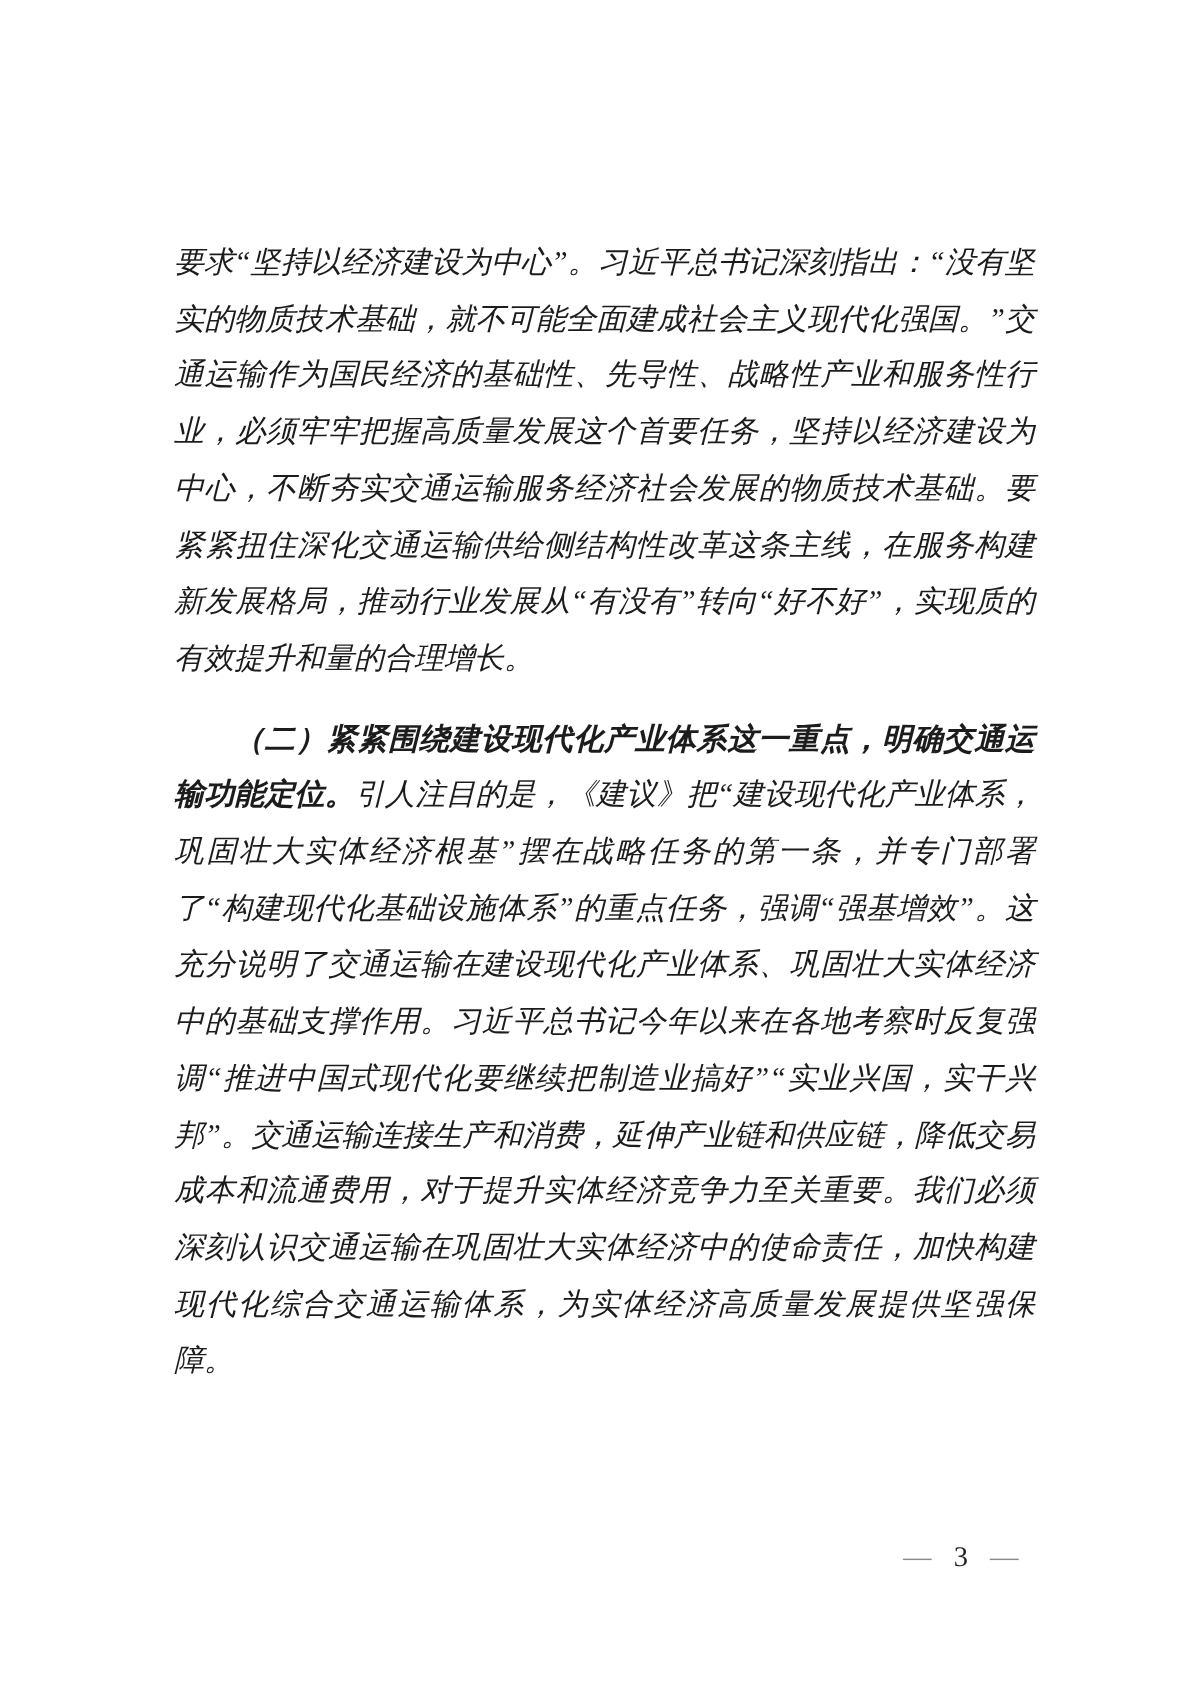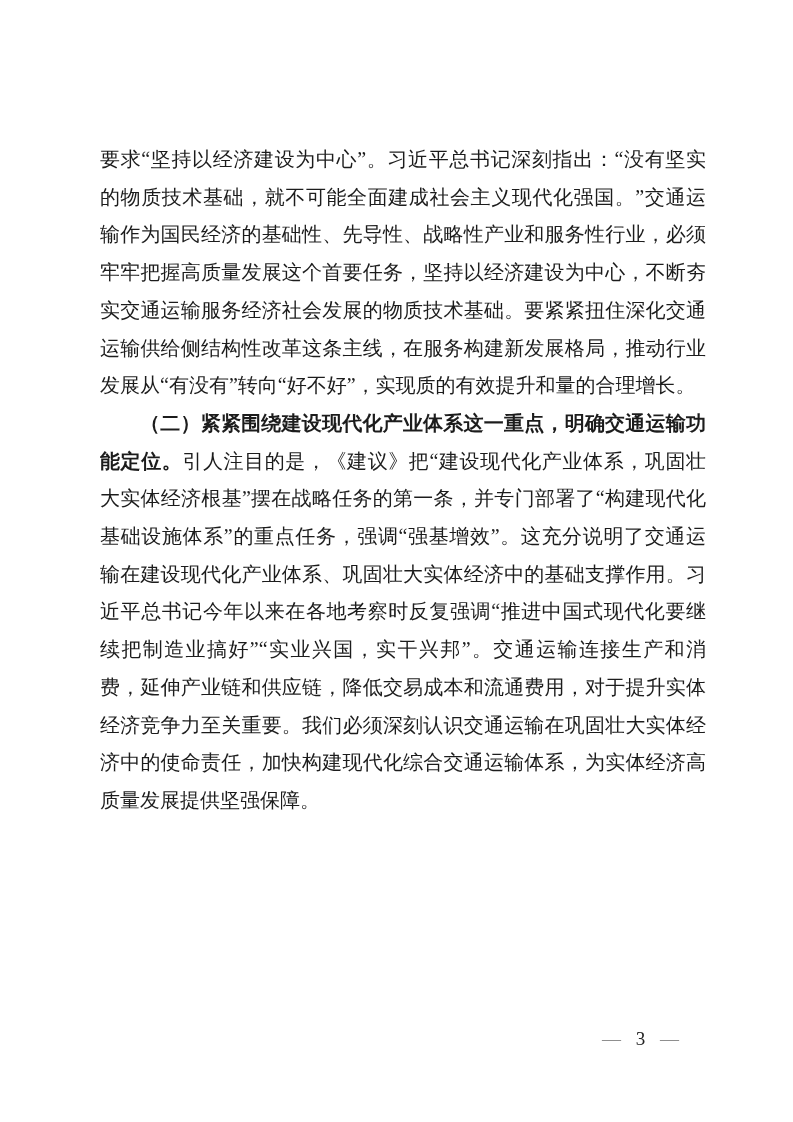--- a/index.html
+++ b/index.html
@@ -21,22 +21,23 @@
     left: 100px;
     top: 141px;
     width: 606px;
     color: #1c1c1c;
     font-size: 20px;
     line-height: 37.7px;
     text-align: justify;
     text-justify: inter-ideograph;
   }
   .para {
-    margin: 0;
+    margin: 16px;
     padding: 0;
+    font-style: italic;
   }
   .para.indent {
     text-indent: 2em;
   }
   .seg { font-weight: normal; }
   .seg-bold { font-weight: 700; }
   .page-number {
     position: absolute;
     left: 598px;
     top: 1028px;

